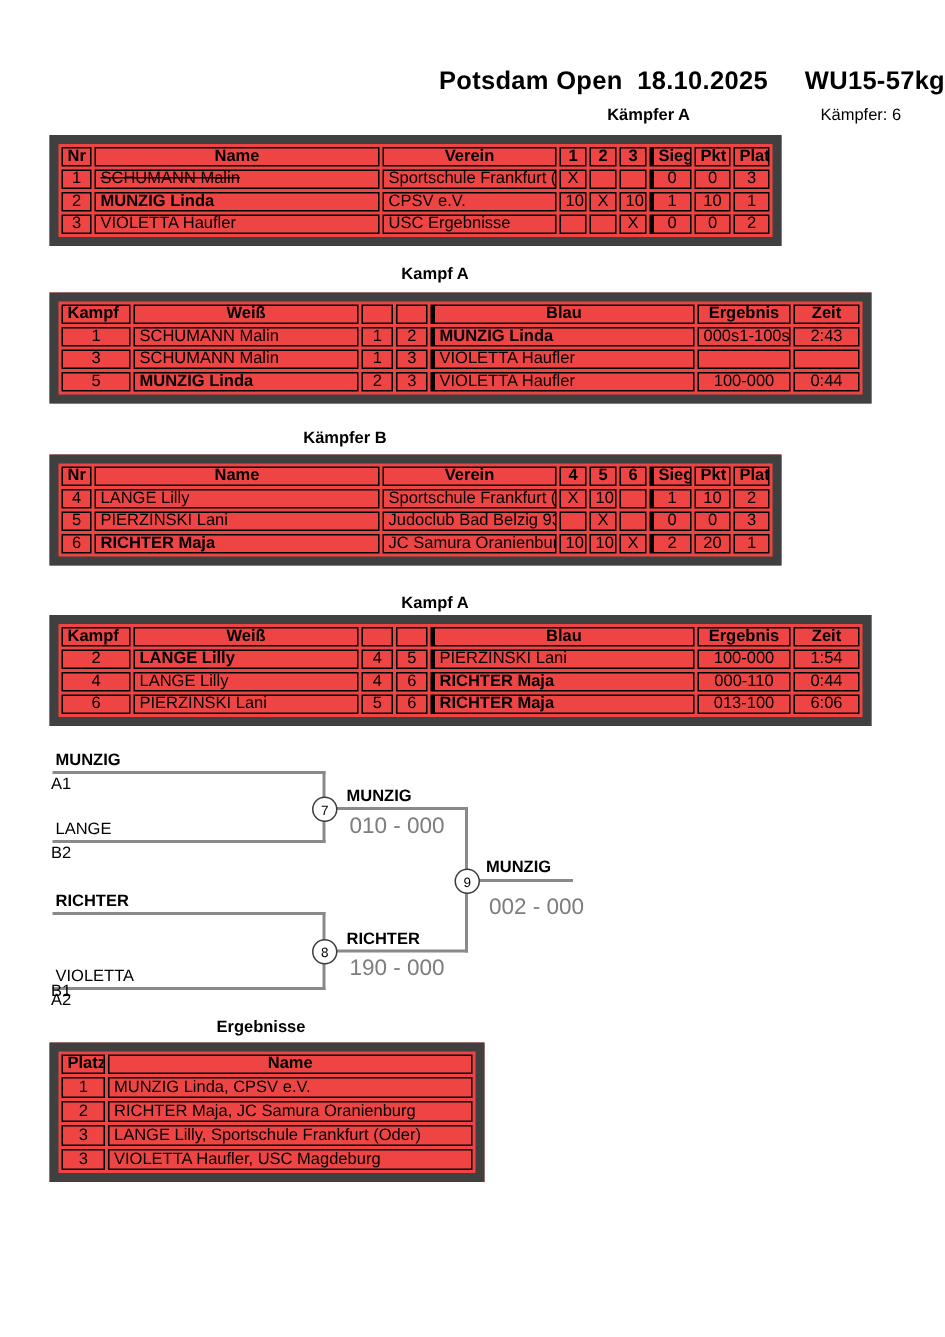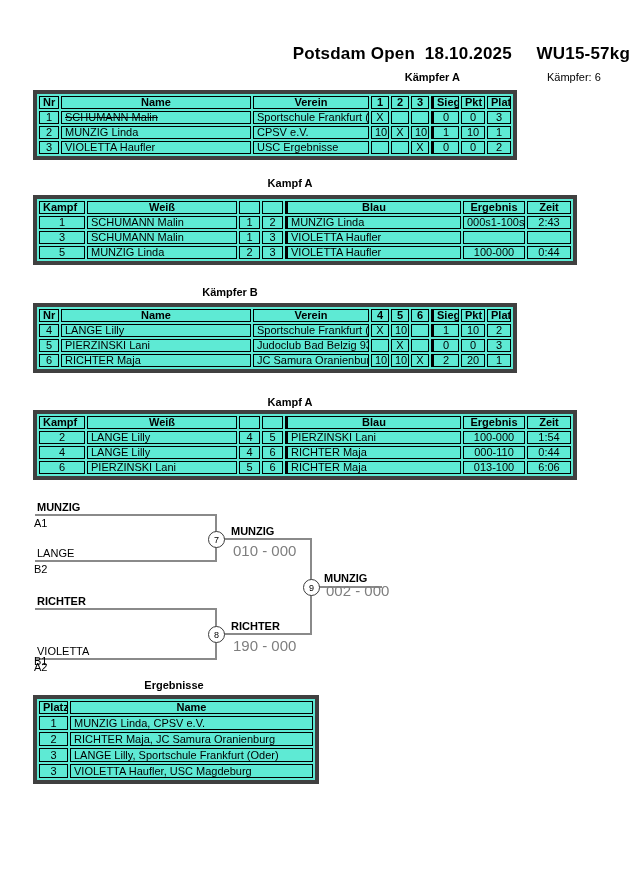--- a/index.html
+++ b/index.html
@@ -10,27 +10,27 @@
 
   .sec-label{position:absolute;font-size:11px;font-weight:bold;white-space:nowrap;}
   #lbl-pool-a{top:71px;left:0;width:460px;text-align:right;}
   #lbl-matches-a{top:177px;left:0;width:580px;text-align:center;}
   #lbl-pool-b{top:286px;left:0;width:460px;text-align:center;}
   #lbl-matches-b{top:396px;left:0;width:580px;text-align:center;}
   #lbl-results{top:679px;left:33px;width:282px;text-align:center;}
   #lbl-count{position:absolute;top:71px;left:547px;font-size:11px;white-space:nowrap;}
 
   table{position:absolute;border-collapse:separate;border-spacing:2px;
-        table-layout:fixed;border:4px solid #404040;background:#5eead4;}
+        table-layout:fixed;border:6px solid #404040;background:#ef4444;}
   th,td{border:1px solid #000;font-size:11px;height:13px;padding:0 3px;
         box-sizing:border-box;overflow:hidden;white-space:nowrap;vertical-align:middle;line-height:1;}
   th{font-weight:bold;}
   .c{text-align:center;} .l{text-align:left;}
   .thick-l{border-left:3px solid #000;}
-  .bold{font-weight:normal;}
+  .bold{font-weight:bold;}
   .strike{text-decoration:line-through;}
 
   .t-pool{left:33px;width:480px;}
   #pool-a-table{top:90px;}
   #pool-b-table{top:303px;}
   .t-match{left:33px;width:540px;}
   #match-a-table{top:195px;}
   #match-b-table{top:410px;}
   #results-table{left:33px;top:695px;width:282px;}
   #results-table td{height:14px;}
@@ -305,21 +305,21 @@
 
   <div class="bk-circle" style="left:208px;top:531px;">7</div>
   <div class="bk-circle" style="left:208px;top:626px;">8</div>
   <div class="bk-circle" style="left:303px;top:579px;">9</div>
 
   <div class="bk-name" style="left:231px;top:526px;">MUNZIG</div>
   <div class="bk-score" style="left:233px;top:543px;">010 - 000</div>
   <div class="bk-name" style="left:231px;top:621px;">RICHTER</div>
   <div class="bk-score" style="left:233px;top:638px;">190 - 000</div>
   <div class="bk-name" style="left:324px;top:573px;">MUNZIG</div>
-  <div class="bk-score" style="left:326px;top:583px;">002 - 000</div>
+  <div class="bk-score" style="left:326px;top:597px;">002 - 000</div>
 </div>
 
 <div class="sec-label" id="lbl-results">Ergebnisse</div>
 
 <table id="results-table">
   <colgroup>
       <col style="width:29px">
       <col style="width:243px">
     </colgroup>
   <tbody>

